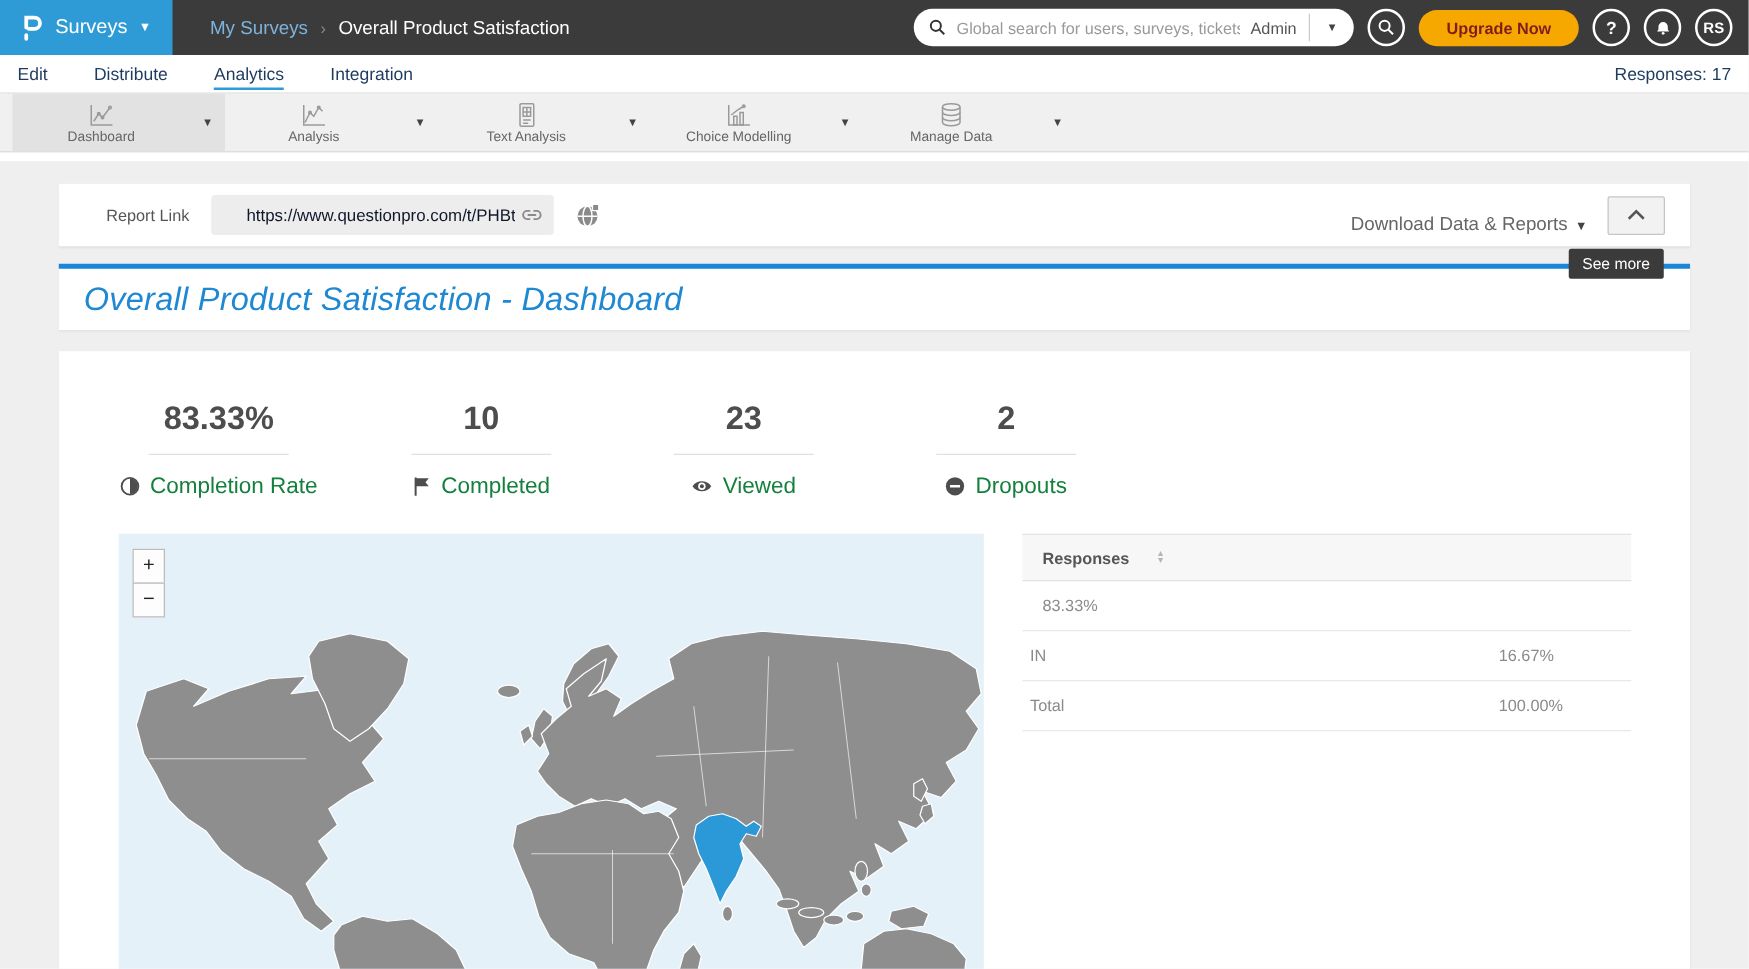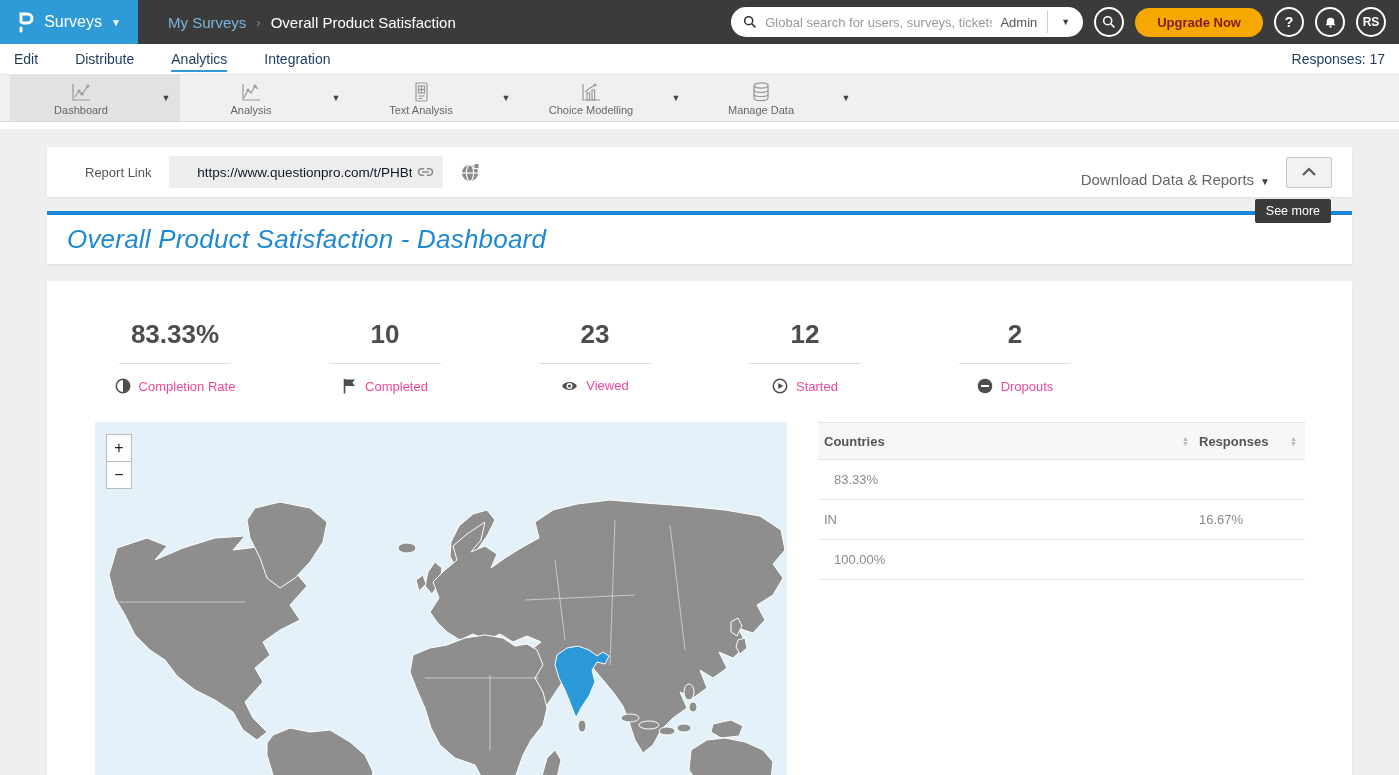--- a/index.html
+++ b/index.html
@@ -63,21 +63,21 @@
   .title-card{margin-top:14px;background:var(--card);border-top:4px solid #1b86d8;height:53px;display:flex;align-items:center;padding-left:20px;box-shadow:0 1px 2px rgba(0,0,0,.07);}
   .page-title{font-size:26px;font-weight:500;color:var(--accent);letter-spacing:.2px;font-style:italic;}
 
   .main-card{margin-top:17px;background:var(--card);box-shadow:0 1px 2px rgba(0,0,0,.07);height:560px;padding-top:38px;}
   .stats-row{display:flex;padding:0 22px 0 23px;}
   .stat{width:210px;display:flex;flex-direction:column;align-items:center;}
   .stat-value{font-size:26px;font-weight:700;color:#4d4d4d;}
   .stat-divider{width:112px;height:1px;background:#e0e0e0;margin:13px 0 14px;}
   .stat-foot{display:flex;align-items:center;gap:8px;}
   .stat-foot svg{display:block;}
-  .stat-label{font-size:13px;color:#ec4899;}
+  .stat-label{font-size:18px;color:#15803d;}
 
   .content-row{display:flex;margin-top:28px;padding:0 47px 0 48px;gap:31px;}
   .map-panel{width:692px;flex:none;background:var(--map-bg);position:relative;height:440px;}
   .map-title{text-align:center;font-size:17px;font-weight:700;color:#333;padding-top:8px;position:relative;z-index:2;}
   .zoom-controls{position:absolute;left:11px;top:12px;z-index:3;display:flex;flex-direction:column;}
   .zoom-btn{width:26px;height:28px;background:#fdfdfd;border:1px solid #bbb;font-size:16px;color:#222;cursor:pointer;font-family:inherit;line-height:1;}
   .zoom-btn + .zoom-btn{margin-top:-1px;}
   .world-svg{position:absolute;left:0;top:28px;}
 
   .table-panel{flex:1;}
@@ -283,31 +283,20 @@
         <span class="stat-foot">
           <svg width="17" height="14" viewBox="0 0 17 14">
             <path d="M1,7 C4.2,1.6 12.8,1.6 16,7 C12.8,12.4 4.2,12.4 1,7 Z" fill="#4d4d4d"></path>
             <circle cx="8.5" cy="7" r="3" fill="#fff"></circle>
             <circle cx="8.5" cy="7" r="1.6" fill="#4d4d4d"></circle>
           </svg>
           <span class="stat-label">Viewed</span>
         </span>
       </div>
       <div class="stat">
-        <span class="stat-value">12</span>
-        <span class="stat-divider"></span>
-        <span class="stat-foot">
-          <svg width="16" height="16" viewBox="0 0 16 16">
-            <circle cx="8" cy="8" r="6.7" stroke="#4d4d4d" stroke-width="1.5" fill="none"></circle>
-            <polygon points="6.3,4.9 11.3,8 6.3,11.1" fill="#4d4d4d"></polygon>
-          </svg>
-          <span class="stat-label">Started</span>
-        </span>
-      </div>
-      <div class="stat">
         <span class="stat-value">2</span>
         <span class="stat-divider"></span>
         <span class="stat-foot">
           <svg width="16" height="16" viewBox="0 0 16 16">
             <circle cx="8" cy="8" r="7.3" fill="#4d4d4d"></circle>
             <rect x="4" y="7" width="8" height="2" fill="#fff"></rect>
           </svg>
           <span class="stat-label">Dropouts</span>
         </span>
       </div>
@@ -367,42 +356,36 @@
               <path d="M430,150 L540,145"></path>
             </g>
           </g>
 
           <path d="M462,205 L472,198 483,196 494,200 502,206 508,202 514,206 510,214 502,212 497,220 500,232 494,246 486,258 481,268 476,255 470,240 464,228 460,215 Z" fill="#2b98d8" stroke="#ffffff" stroke-width="1" stroke-linejoin="round"></path>
         </svg>
       </div>
 
       <div class="table-panel">
         <div class="ctable-header">
-          <div class="th-country">
-            <span class="th-label">Countries</span>
-            <span class="sort-icon">
-                <span>▲</span>
-                <span>▼</span>
-              </span>
-          </div>
           <div class="th-resp">
             <span class="th-label">Responses</span>
             <span class="sort-icon">
                 <span>▲</span>
                 <span>▼</span>
               </span>
           </div>
         </div>
         <div class="ctable-row">
           <span class="cell-resp">83.33%</span>
         </div>
         <div class="ctable-row">
           <span class="cell-country">IN</span>
           <span class="cell-resp">16.67%</span>
         </div>
         <div class="ctable-row">
+          <span class="cell-country">Total</span>
           <span class="cell-resp">100.00%</span>
         </div>
       </div>
 
     </div>
   </section>
 </main>
 
 </body></html>

